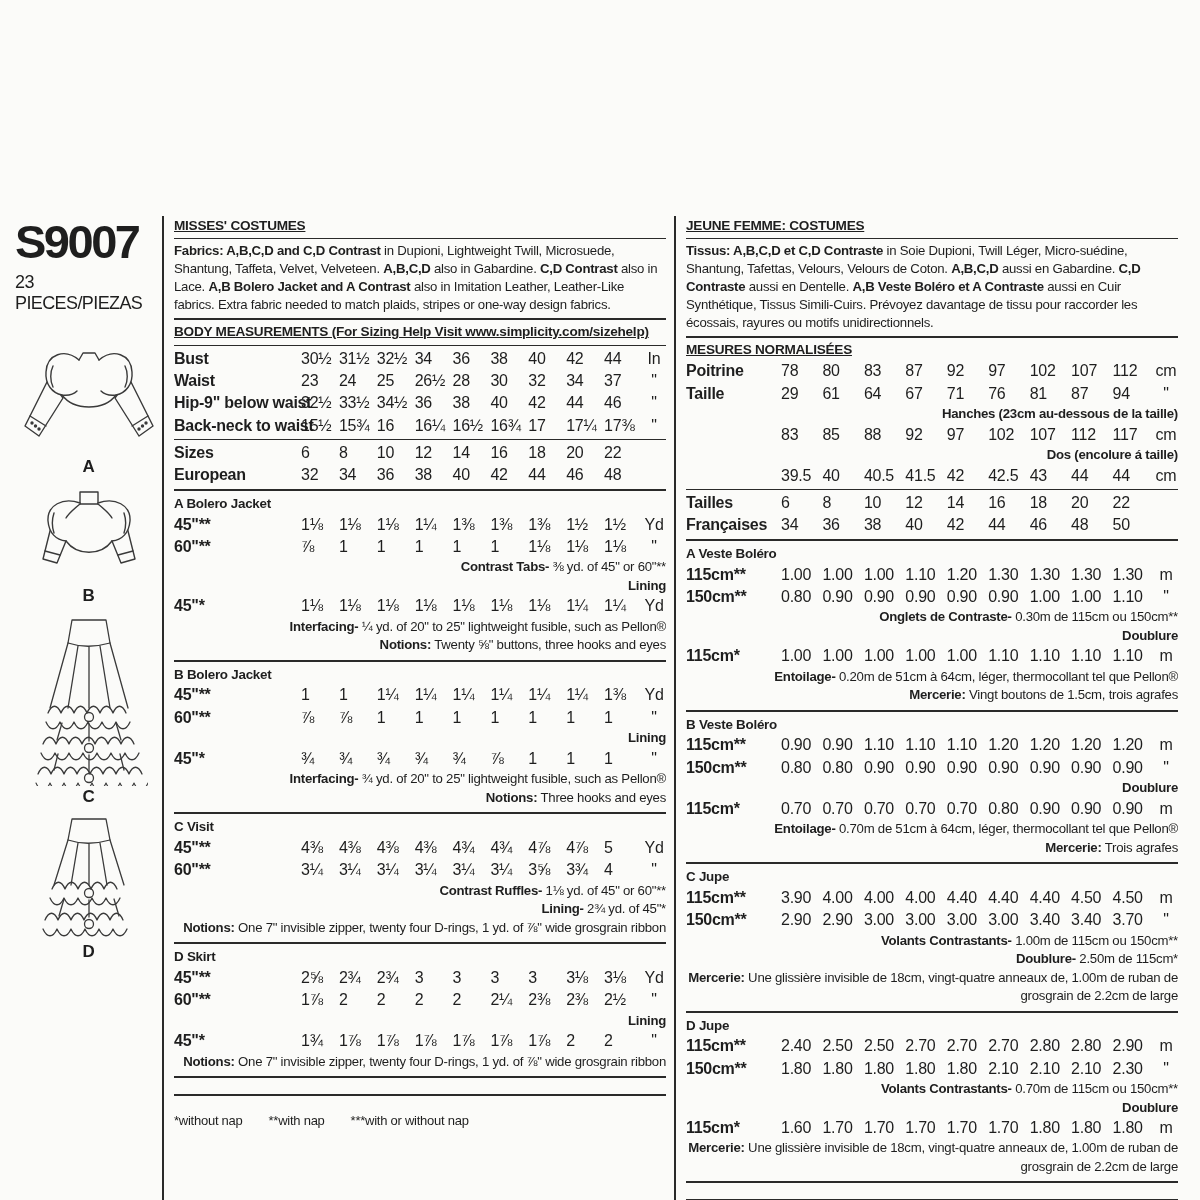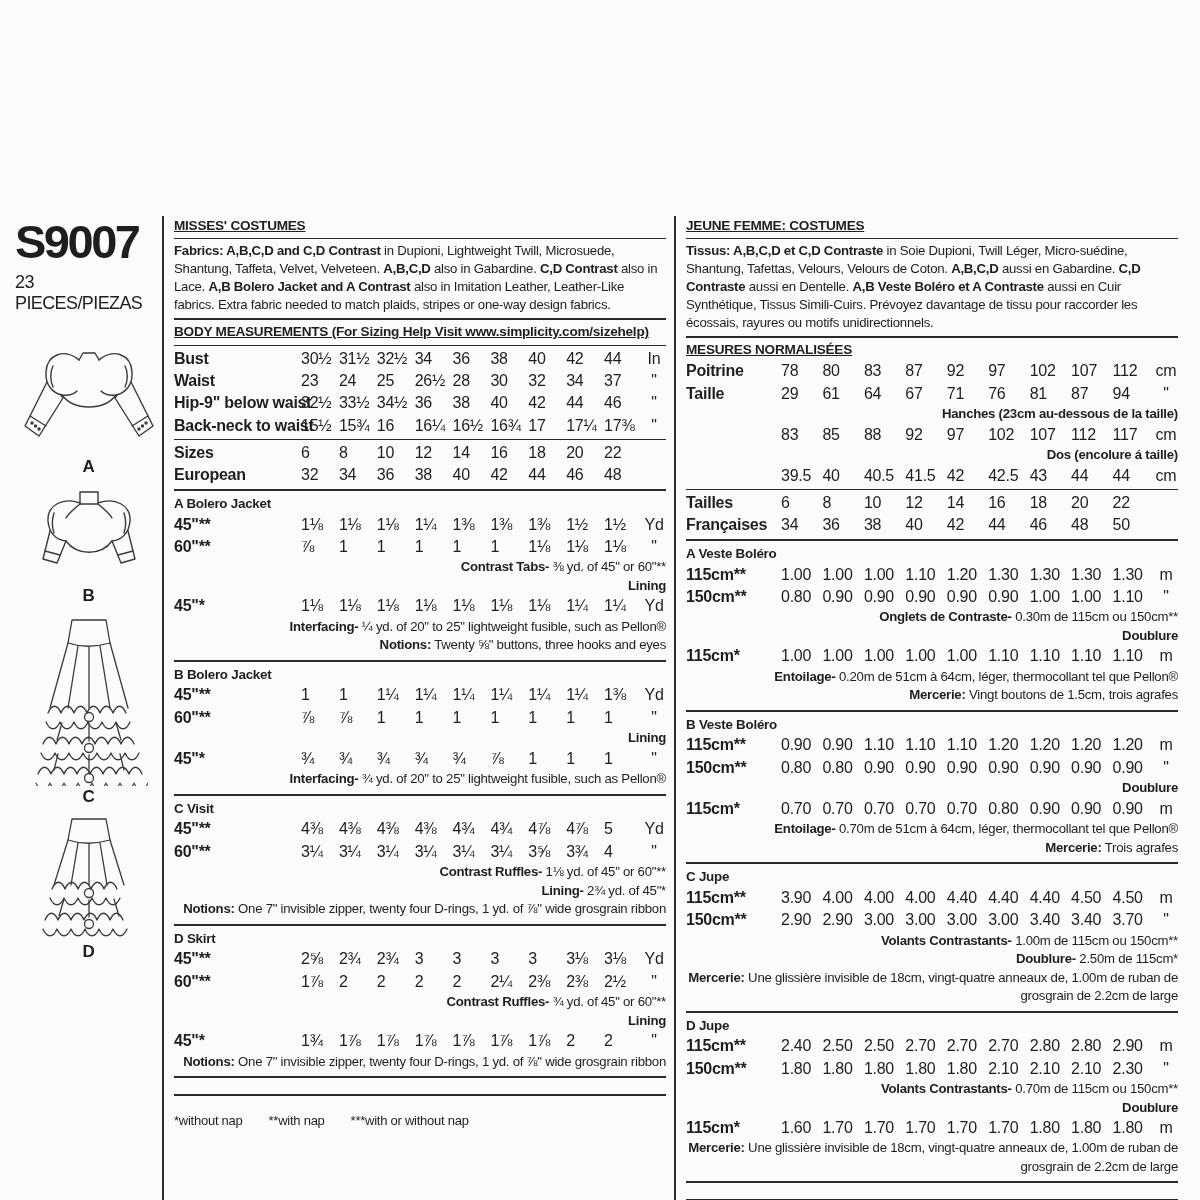--- a/index.html
+++ b/index.html
@@ -311,20 +311,21 @@
             <span class="cell">¾</span>
             <span class="cell">¾</span>
             <span class="cell">¾</span>
             <span class="cell">⅞</span>
             <span class="cell">1</span>
             <span class="cell">1</span>
             <span class="cell">1</span>
             <span class="unit">"</span>
           </div>
           <div class="line"><span class="b">Interfacing-</span><span> ¾ yd. of 20" to 25" lightweight fusible, such as Pellon®</span></div>
+          <div class="line"><span class="b">Notions:</span><span> Three hooks and eyes</span></div>
         </div>
     </div>
     <div class="hr"></div>
 
     <div class="section">
       <div class="sec-title">C Visit</div>
       <div>
           <div class="mrow">
             <span class="rlabel">45"**</span>
             <span class="cell">4⅜</span>
@@ -380,21 +381,20 @@
             <span class="cell">2</span>
             <span class="cell">2</span>
             <span class="cell">2</span>
             <span class="cell">2</span>
             <span class="cell">2¼</span>
             <span class="cell">2⅜</span>
             <span class="cell">2⅜</span>
             <span class="cell">2½</span>
             <span class="unit">"</span>
           </div>
-          <div class="line"><span class="b">Contrast Ruffles-</span><span> ¾ yd. of 45" or 60"**</span></div>
           <div class="line b">Lining</div>
           <div class="mrow">
             <span class="rlabel">45"*</span>
             <span class="cell">1¾</span>
             <span class="cell">1⅞</span>
             <span class="cell">1⅞</span>
             <span class="cell">1⅞</span>
             <span class="cell">1⅞</span>
             <span class="cell">1⅞</span>
             <span class="cell">1⅞</span>

